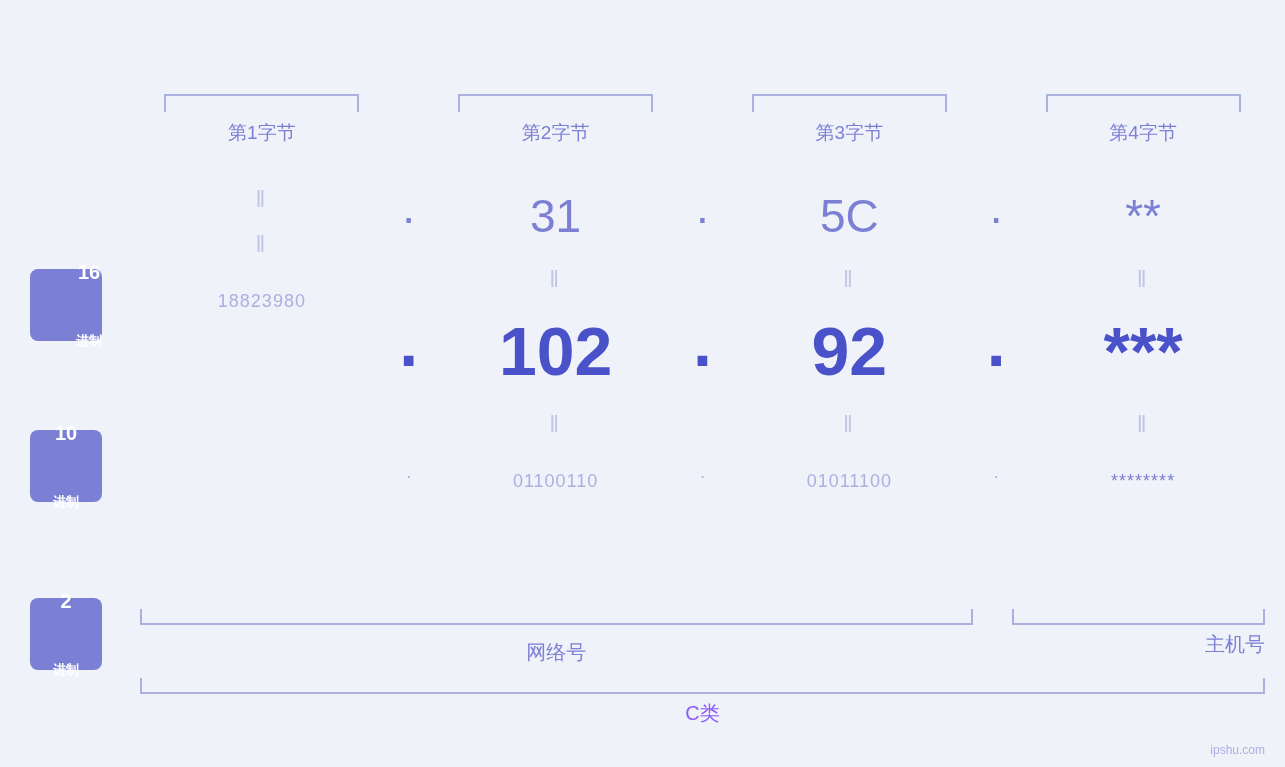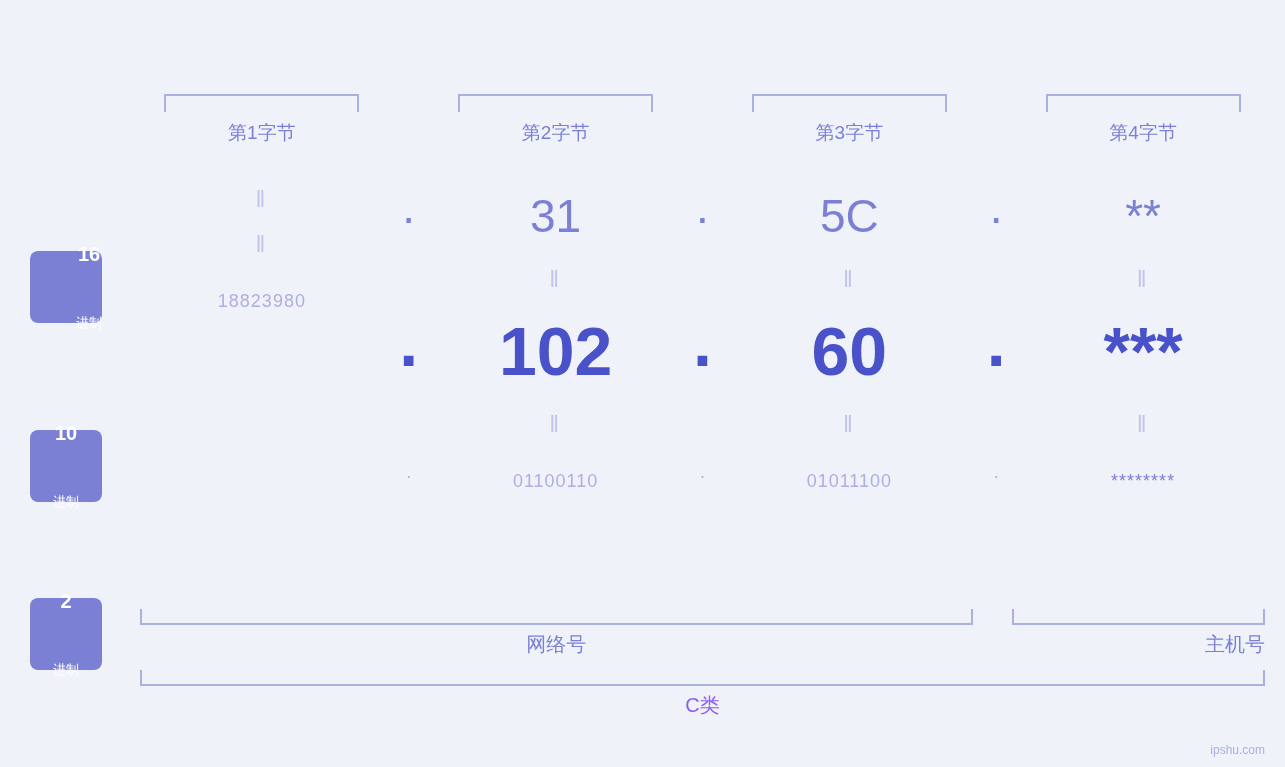--- a/index.html
+++ b/index.html
@@ -42,25 +42,25 @@
       align-items: center;
       justify-content: center;
       color: white;
       font-size: 20px;
       font-weight: bold;
       margin-bottom: 0;
     }
 
     .row-label .sub {
       font-size: 13px;
-      font-weight: normal;
+      font-weight: bold;
       margin-top: 48px;
     }
 
-    .label-hex { position: absolute; top: 131px; padding-left: 46px; }
+    .label-hex { position: absolute; top: 149px; padding-left: 46px; }
     .label-dec { position: absolute; top: 310px; }
     .label-bin { position: absolute; top: 478px; }
 
     
     .watermark {
       position: absolute;
       bottom: 10px;
       right: 20px;
       color: #aab0e0;
       font-size: 12px;
@@ -335,21 +335,21 @@
         <div class="sep-dec">.</div>
         <div class="sep-eq2"></div>
         <div class="sep-bin">.</div>
       </div>
 
       <div class="byte-col">
         <div class="top-bracket"></div>
         <div class="byte-header-text">第3字节</div>
         <div class="hex-val">5C</div>
         <div class="eq-sign">‖</div>
-        <div class="dec-val">60</div>
+        <div class="dec-val">92</div>
         <div class="eq-sign2">‖</div>
         <div class="bin-val">01011100</div>
       </div>
 
       <div class="sep-col">
         <div class="sep-header" style="height:73px;"></div>
         <div class="sep-hex">.</div>
         <div class="sep-eq"></div>
         <div class="sep-dec">.</div>
         <div class="sep-eq2"></div>
@@ -365,21 +365,21 @@
         <div class="eq-sign2">‖</div>
         <div class="bin-val" style="color:#7b80d4;">********</div>
       </div>
 
     </div>
 
     <div class="bottom-section" style="top: 585px;">
 
       <div class="net-host-row">
 
-        <div class="net-bracket-wrap" style="width: 74%;">
+        <div class="net-bracket-wrap" style="width: 74%; gap: 8px;">
           <div class="net-bracket-bar" style="width:100%;"></div>
           <div class="net-label">网络号</div>
         </div>
 
         <div style="width:3.5%;"></div>
 
         <div class="host-bracket-wrap" style="width:22.5%;">
           <div class="host-bracket-bar" style="width:100%;"></div>
           <div class="host-label">主机号</div>
         </div>

